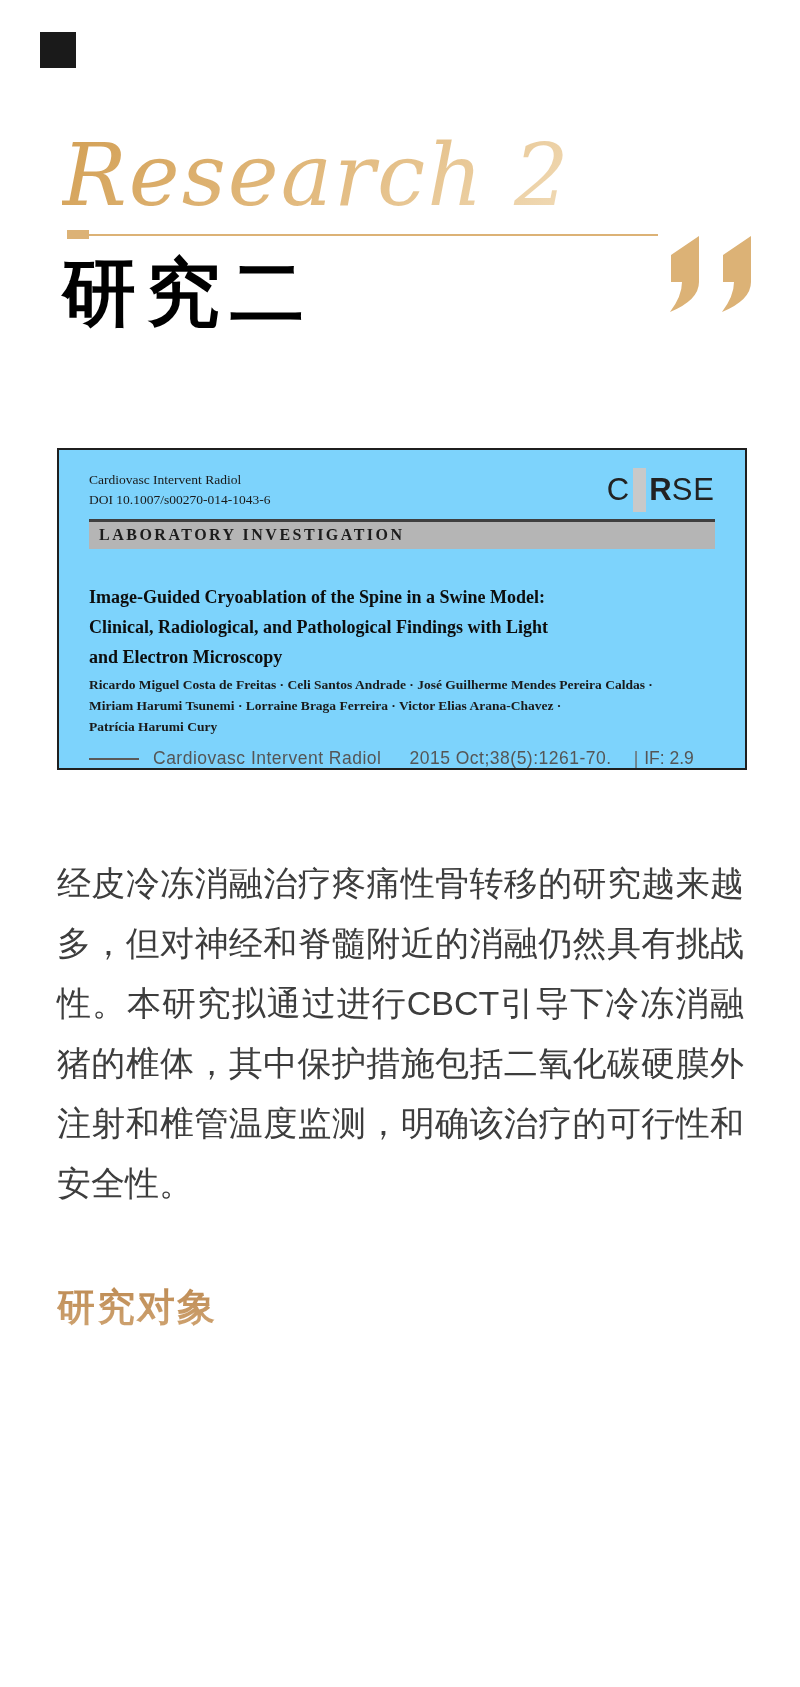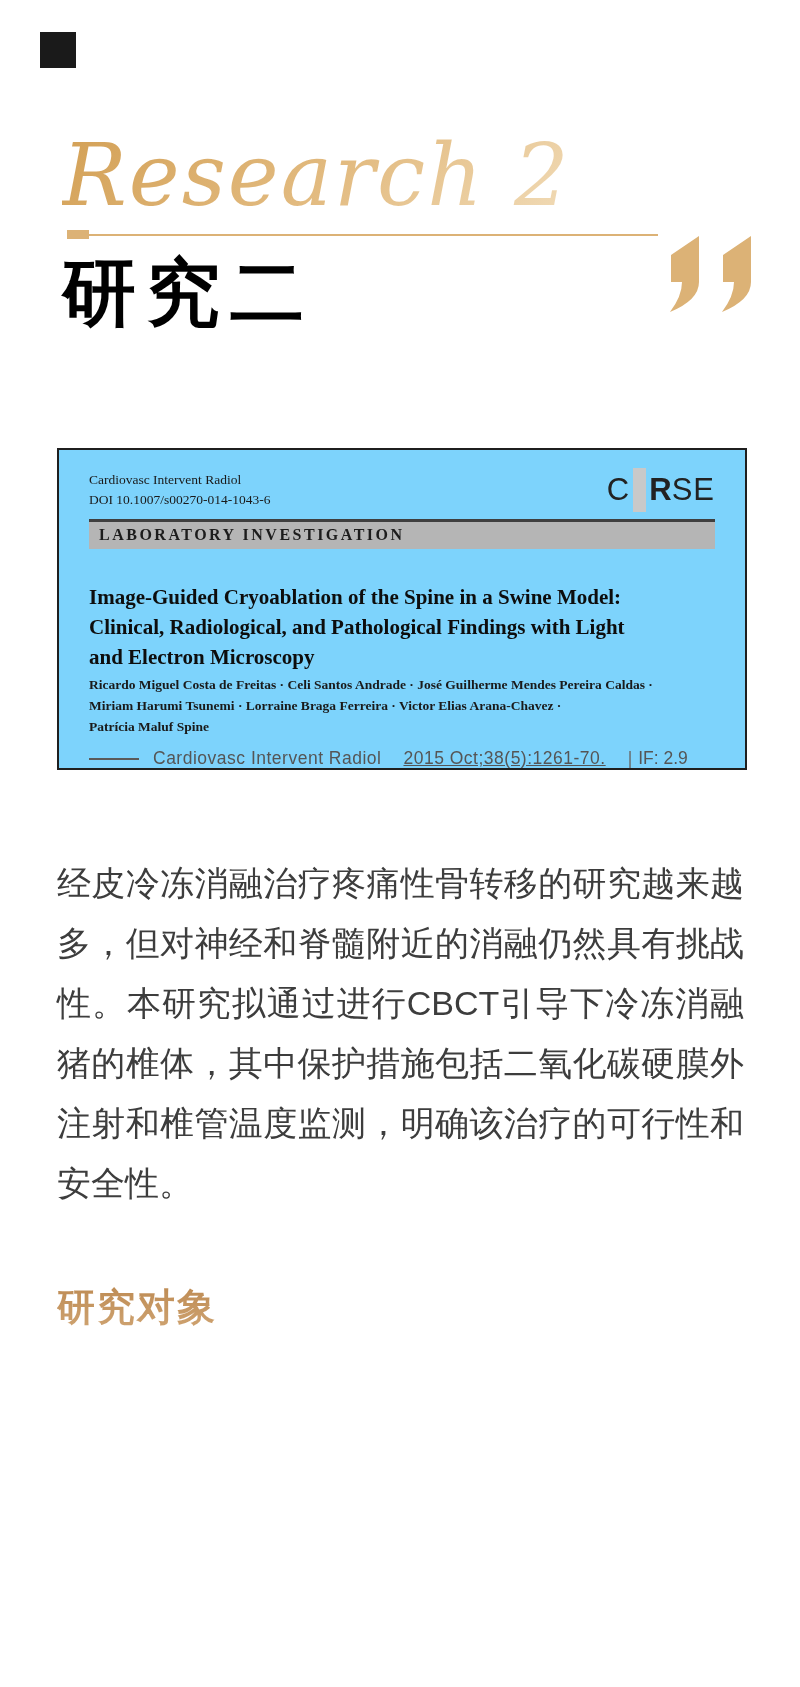--- a/index.html
+++ b/index.html
@@ -35,27 +35,27 @@
   .card-head{display:flex;justify-content:space-between;align-items:flex-start;}
   .journal-id{font-size:13.5px;line-height:20px;color:#1a1a1a;}
   .cirse{display:flex;align-items:center;height:44px;margin-top:-2px;
     font-family:"Liberation Sans","DejaVu Sans",sans-serif;font-size:31px;color:#222;}
   .cirse .c{font-weight:400;letter-spacing:0;}
   .cirse .bar{display:inline-block;width:13px;height:44px;background:#c9c9c9;margin:0 3px 0 4px;}
   .cirse .r{font-weight:700;}
   .cirse .se{font-weight:500;letter-spacing:1px;}
   .section-band{margin-top:7px;background:#b5b5b5;border-top:3px solid #3f3f3f;
     padding:4px 10px 5px 10px;font-size:16px;font-weight:700;letter-spacing:2.5px;color:#1c1c1c;}
-  .paper-title{margin-top:33px;font-size:21px;font-weight:700;line-height:30px;color:#0d0d0d;}
+  .paper-title{margin-top:33px;font-size:18px;font-weight:700;line-height:30px;color:#0d0d0d;}
   .paper-authors{margin-top:2px;font-size:13.5px;font-weight:700;line-height:21px;color:#1a1a1a;}
   .citation-row{margin-top:11px;display:flex;align-items:center;
     font-family:"Liberation Sans","DejaVu Sans",sans-serif;font-size:17.5px;color:#555555;}
   .citation-dash{display:inline-block;width:50px;height:2px;background:#5a5a5a;margin-right:14px;}
   .citation-journal{letter-spacing:0.5px;}
-  .citation-issue{margin-left:22px;letter-spacing:0.5px;text-decoration:underline;}
+  .citation-issue{margin-left:28px;letter-spacing:0.5px;}
   .citation-sep{margin-left:22px;color:#6a6a6a;}
   .citation-if{margin-left:6px;}
 
   
   .para{position:absolute;left:57px;width:687px;color:#3d3d3d;
     font-family:"Liberation Sans","DejaVu Sans",sans-serif;font-size:34px;}
   .para .line{height:60px;line-height:60px;text-align:justify;text-align-last:justify;
     text-justify:inter-character;}
   .para .line.last{text-align-last:left;}
   .para-intro{top:853px;}
@@ -107,21 +107,21 @@
 
     <div class="paper-title">
         <div class="line">Image-Guided Cryoablation of the Spine in a Swine Model:</div>
         <div class="line">Clinical, Radiological, and Pathological Findings with Light</div>
         <div class="line last">and Electron Microscopy</div>
       </div>
 
     <div class="paper-authors">
         <div class="line">Ricardo Miguel Costa de Freitas · Celi Santos Andrade · José Guilherme Mendes Pereira Caldas ·</div>
         <div class="line">Miriam Harumi Tsunemi · Lorraine Braga Ferreira · Victor Elias Arana-Chavez ·</div>
-        <div class="line last">Patrícia Maluf Spine</div>
+        <div class="line last">Patrícia Harumi Cury</div>
       </div>
 
     <div class="citation-row">
       <span class="citation-dash"></span>
       <span class="citation-journal">Cardiovasc Intervent Radiol</span>
       <span class="citation-issue">2015 Oct;38(5):1261-70.</span>
       <span class="citation-sep">|</span>
       <span class="citation-if">IF: 2.9</span>
     </div>
   </div>

